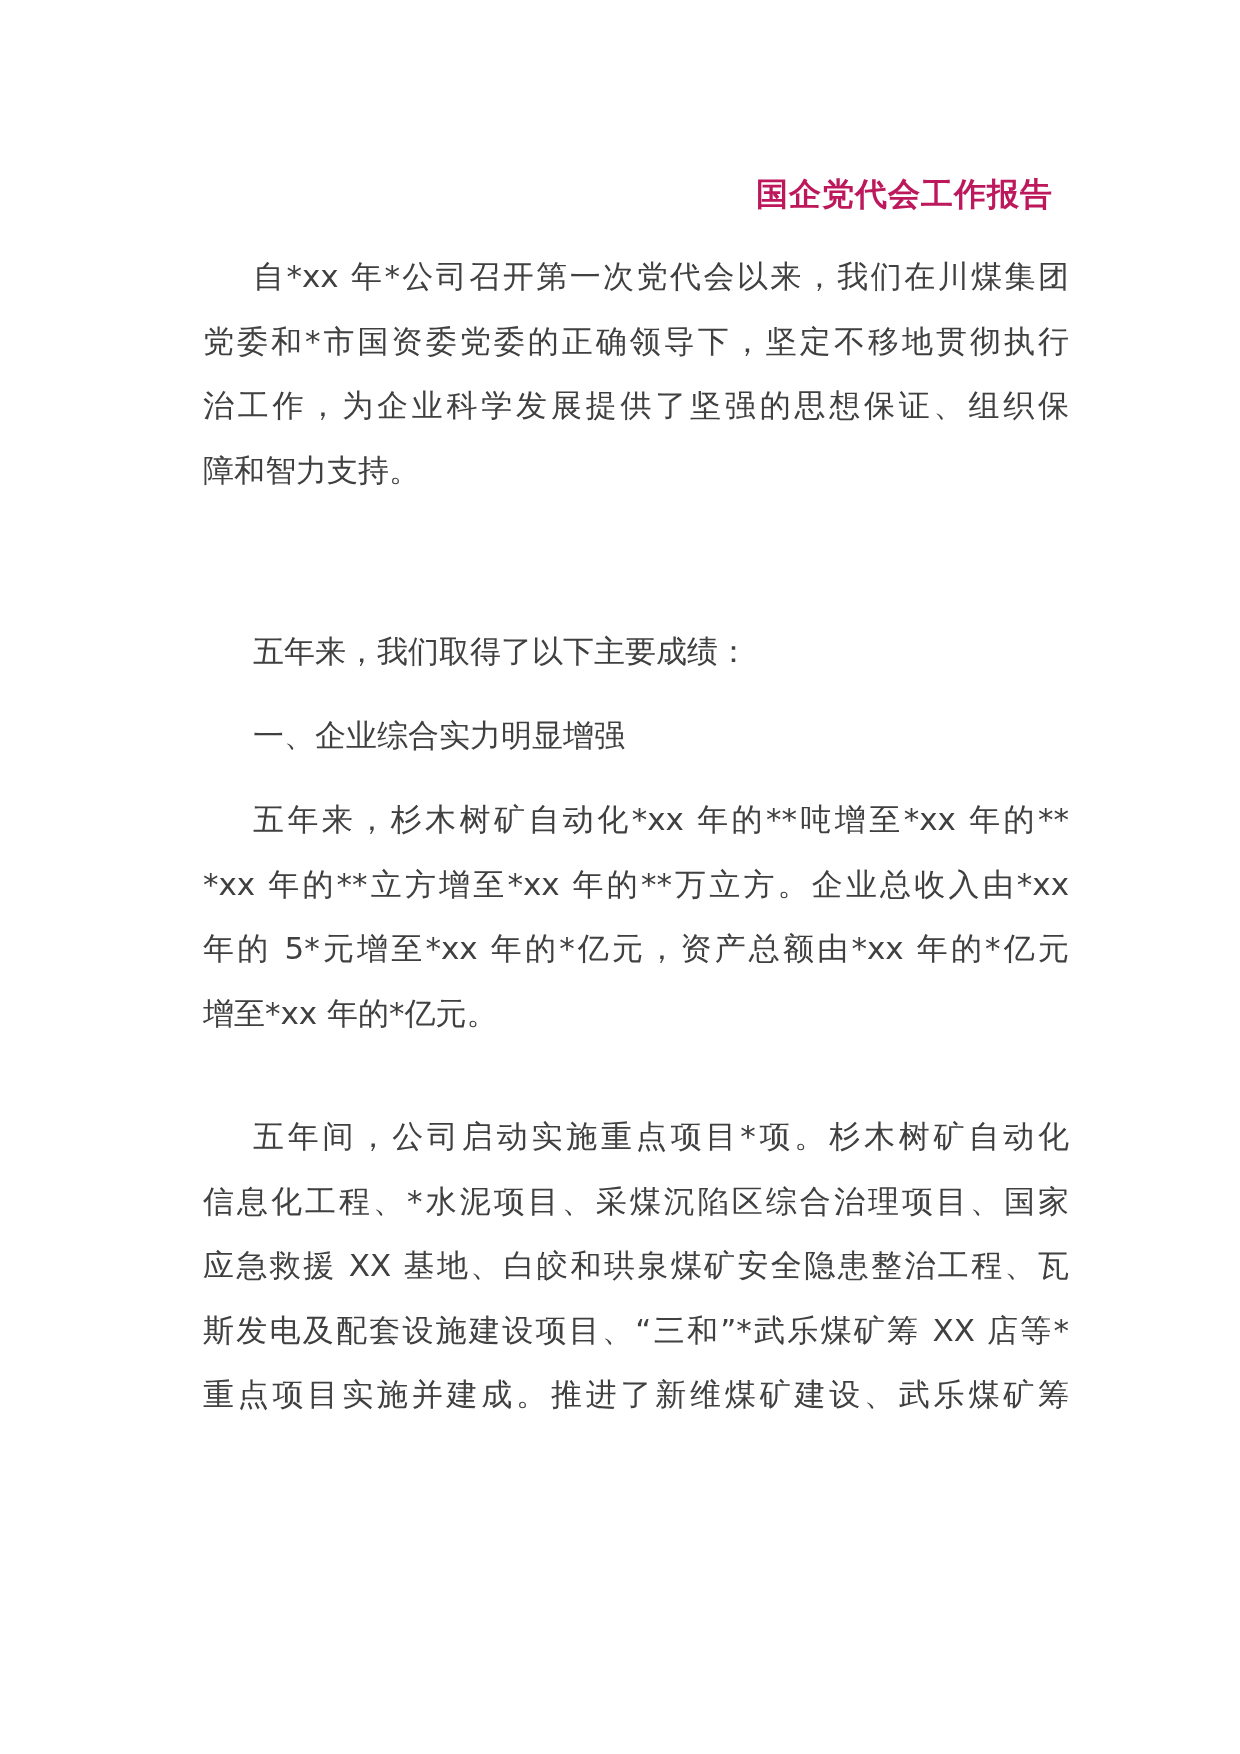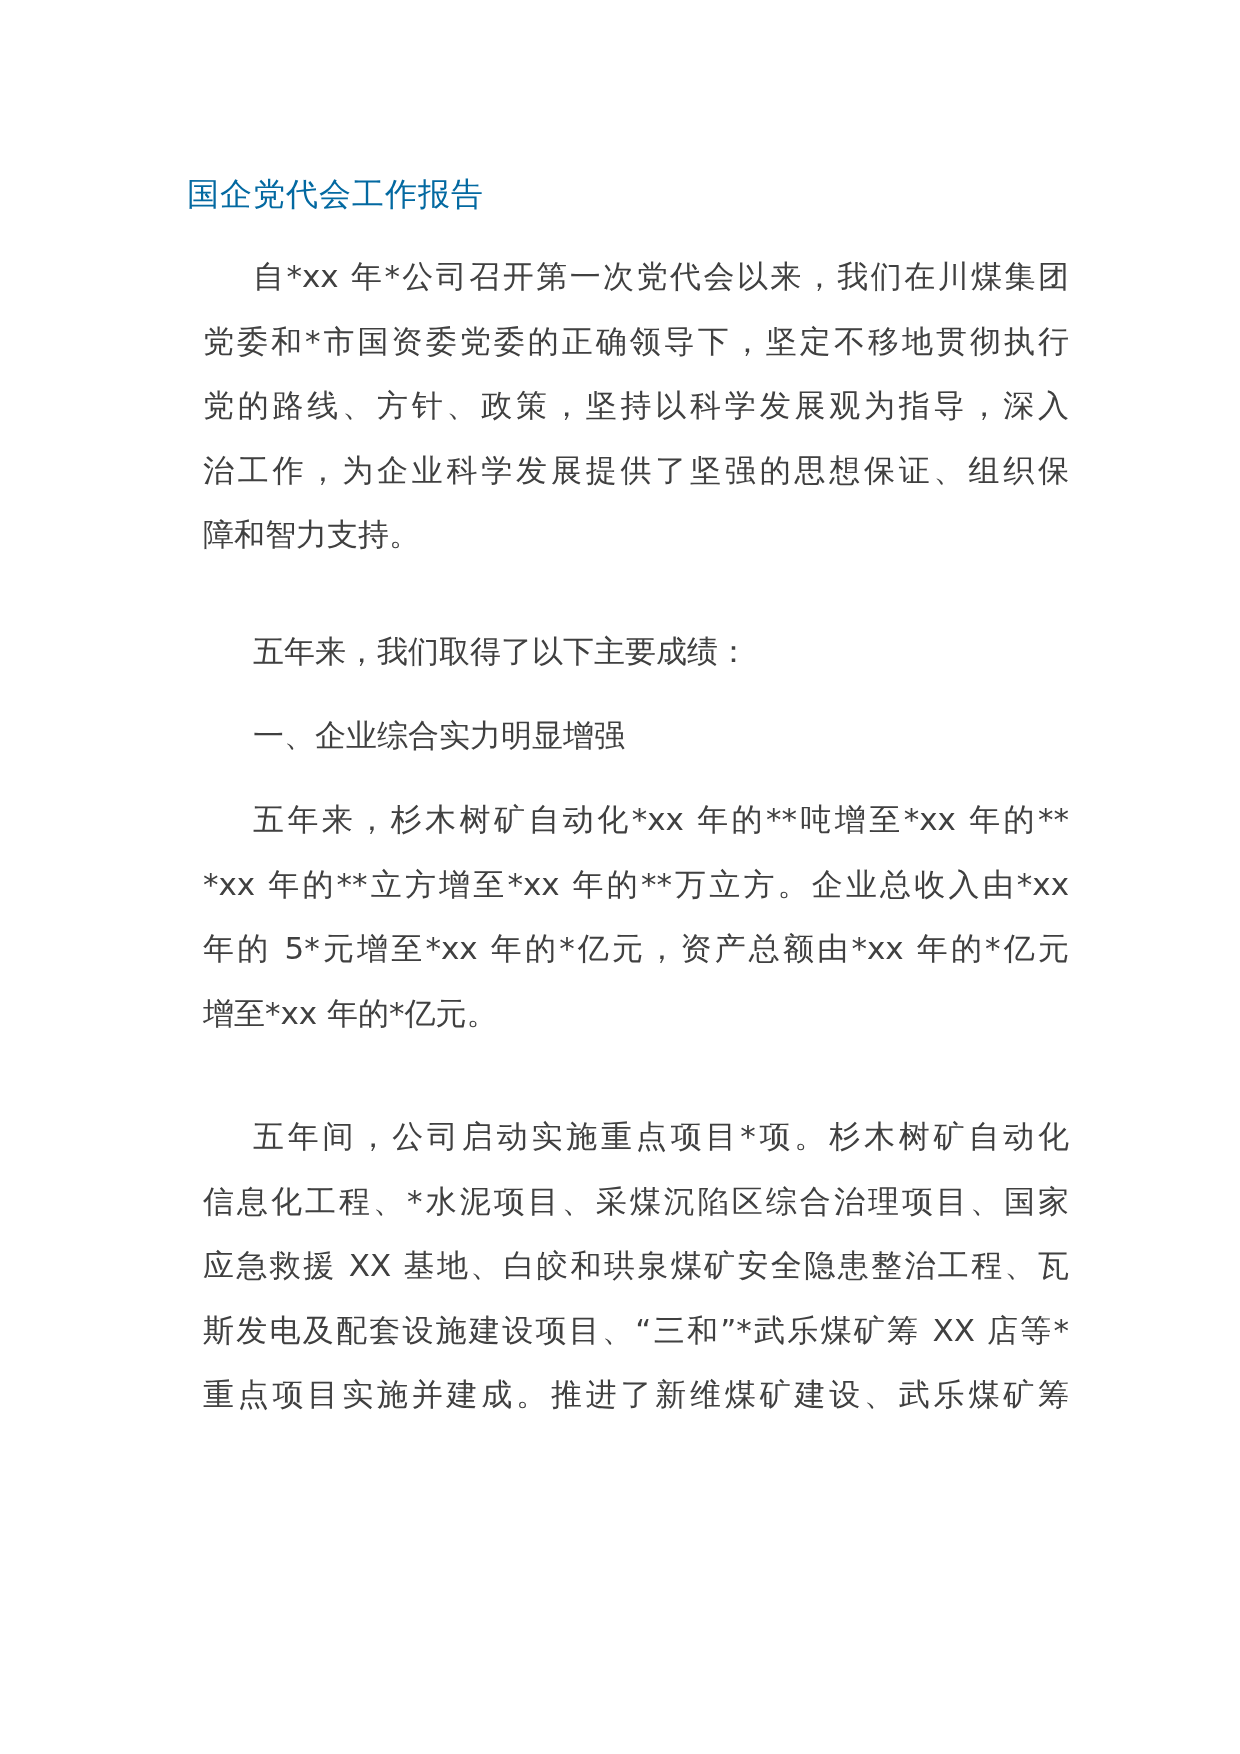--- a/index.html
+++ b/index.html
@@ -1,35 +1,34 @@
 <!DOCTYPE html>
 <html><head>
 <meta charset="utf-8">
 <style>
   html, body { margin: 0; padding: 0; background: #ffffff; }
   body { width: 1240px; height: 1754px; position: relative; overflow: hidden;
          font-family: "DejaVu Sans", "Liberation Sans", sans-serif; color: #404040; }
   .page { position: absolute; left: 187px; top: 0; width: 866px; }
-  .title { position: absolute; top: 170px; left: 0; width: 866px; text-align: left;
-           font-size: 32px; font-weight: normal; color: #0369a1; letter-spacing: 1px; line-height: 48px; }
+  .title { position: absolute; top: 170px; left: 0; width: 866px; text-align: right;
+           font-size: 32px; font-weight: bold; color: #be185d; letter-spacing: 1px; line-height: 48px; }
   .para { position: absolute; left: 0; width: 866px; font-size: 31px; line-height: 64.5px; margin: 16px; }
   .line { display: block; white-space: nowrap; text-align: justify; text-align-last: justify; height: 64.5px; }
   .line.last { text-align-last: left; }
   .indent { padding-left: 50px; }
 </style>
 </head>
 <body>
 
 <div class="page">
   <div class="title">国企党代会工作报告</div>
 
   <div class="para" style="top:228px;">
     <span class="line indent">自*xx 年*公司召开第一次党代会以来，我们在川煤集团</span>
     <span class="line">党委和*市国资委党委的正确领导下，坚定不移地贯彻执行</span>
-    <span class="line">党的路线、方针、政策，坚持以科学发展观为指导，深入</span>
     <span class="line">治工作，为企业科学发展提供了坚强的思想保证、组织保</span>
     <span class="line last">障和智力支持。</span>
   </div>
 
   <div class="para" style="top:603px;">
     <span class="line last indent">五年来，我们取得了以下主要成绩：</span>
   </div>
 
   <div class="para" style="top:687px;">
     <span class="line last indent">一、企业综合实力明显增强</span>

